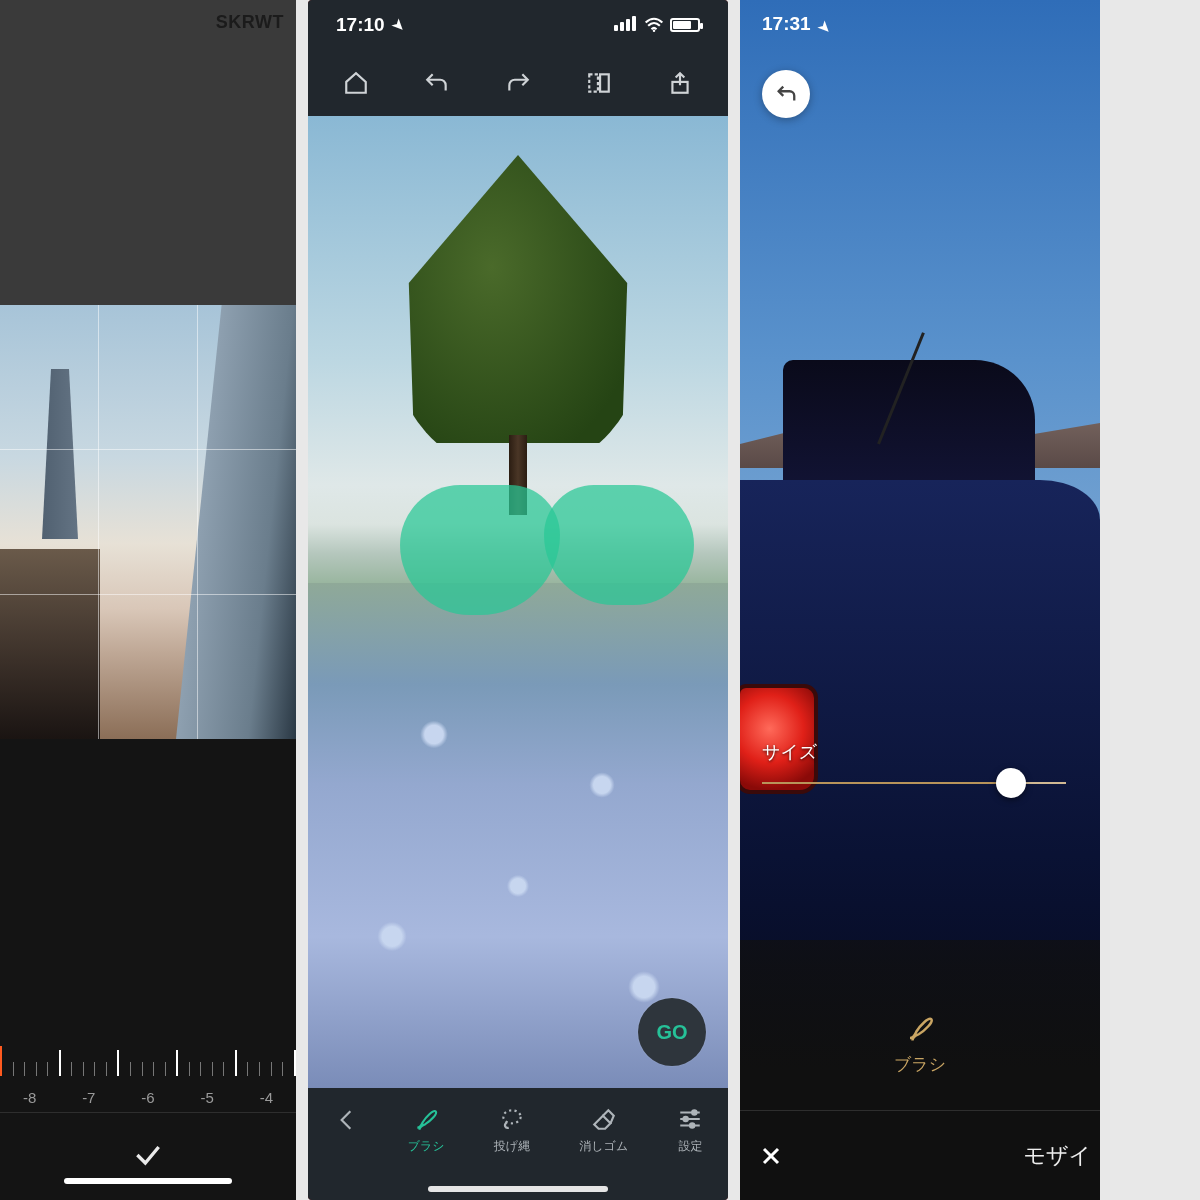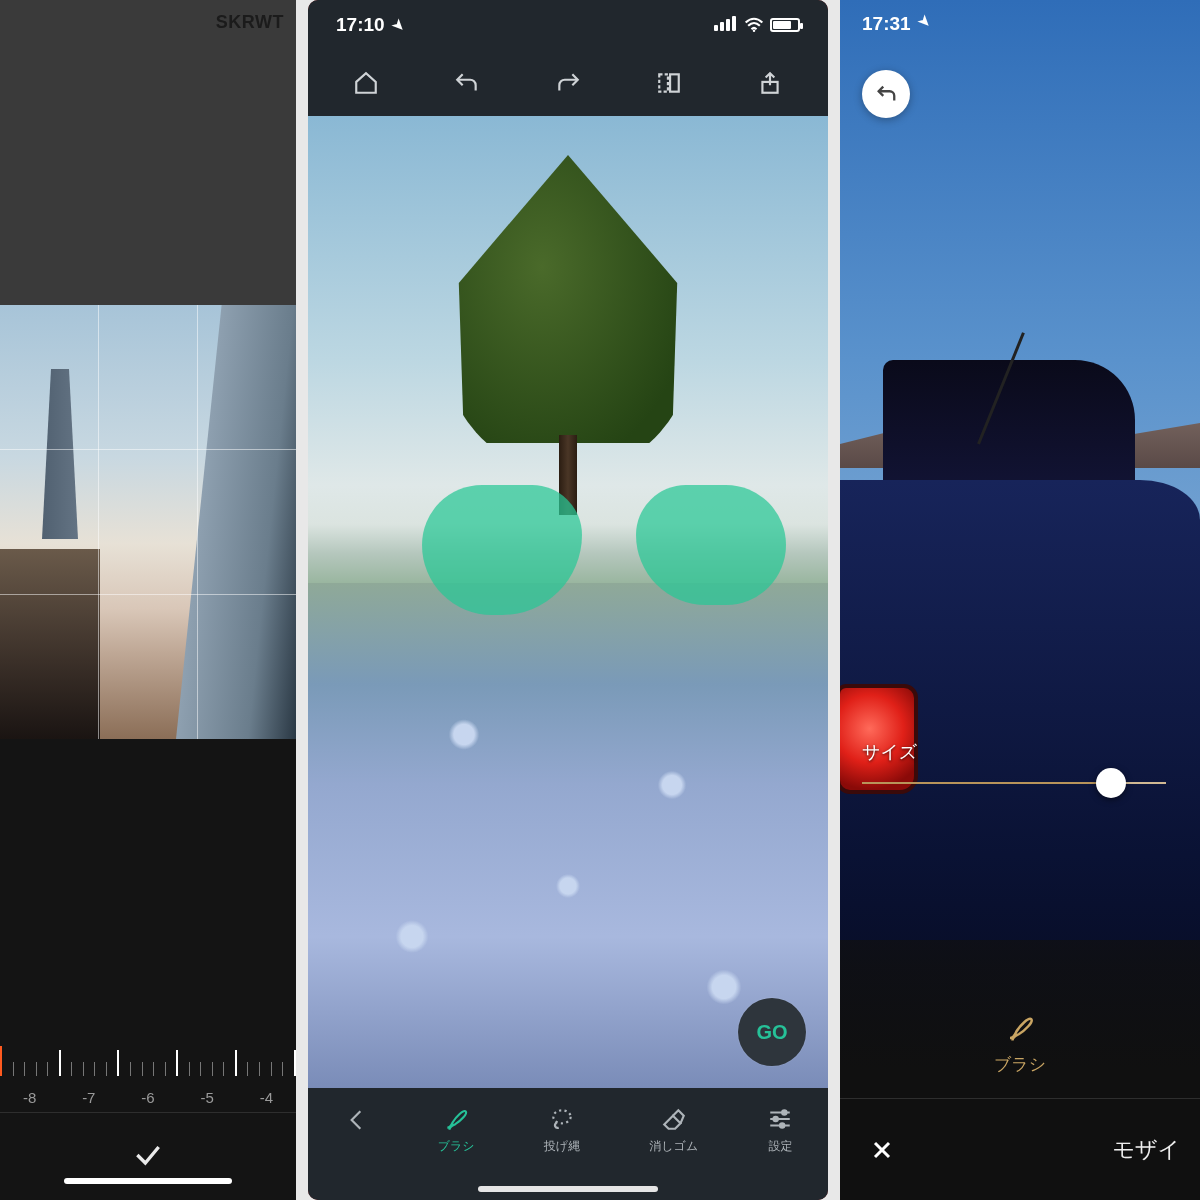--- a/index.html
+++ b/index.html
@@ -16,21 +16,21 @@
   
   .phone {
     position: relative;
     height: 100%;
     display: flex;
     flex-direction: column;
     overflow: hidden;
     background: #7f1d1d;
   }
   .phone-left   { width: 296px; }
-  .phone-center { width: 520px; margin-left: 12px; border-radius: 10px; }
+  .phone-center { width: 420px; margin-left: 12px; border-radius: 4px; }
   .phone-right  { width: 360px; margin-left: 12px; }
 
   
   .skrwt-top {
     position: relative;
     height: 305px;
     background: #3a3a3a;
   }
   .skrwt-brand {
     position: absolute;
@@ -280,21 +280,21 @@
   
   .right-statusbar {
     position: absolute; top: 0; left: 0; right: 0;
     height: 48px;
     color: #fff;
     display: flex; align-items: center;
     padding: 0 22px;
     font-size: 19px; font-weight: 600;
     z-index: 30;
   }
-  .right-statusbar .status-left { display:flex; gap:8px; align-items:flex-start;}
+  .right-statusbar .status-left { display:flex; gap:8px; align-items:flex-end;}
   .right-photo {
     position: absolute;
     inset: 0;
   }
   .right-sky {
     position: absolute;
     top: 0; bottom: 40%; left: 0; right: 0;
     background: linear-gradient(to bottom, #2f6db8 0%, #5a92cc 50%, #8bb1d6 100%);
   }
   .right-mountains {
@@ -392,23 +392,23 @@
     transform: translateX(-50%);
     width: 100px;
     display: flex; flex-direction: column; align-items: center; gap: 10px;
     color: #c9a563; font-size: 17px;
     z-index: 20;
   }
   .brush-tool svg { width: 30px; height: 30px; stroke: #c9a563; fill: none; stroke-width: 2;}
   .right-bottombar {
     position: absolute;
     bottom: 0; left: 0; right: 0;
-    height: 102px;
+    height: 90px;
     display: flex; align-items: center;
-    padding: 0 20px;
+    padding: 0 9px;
     border-top: 1px solid #2e2e2e;
     background: #101010;
     z-index: 20;
   }
   .close-x {
     width: 44px; height: 44px;
     display:flex; align-items:center; justify-content:center;
   }
   .close-x svg { stroke:#fff; stroke-width:3; width:24px;height:24px;}
   .tool-title {

